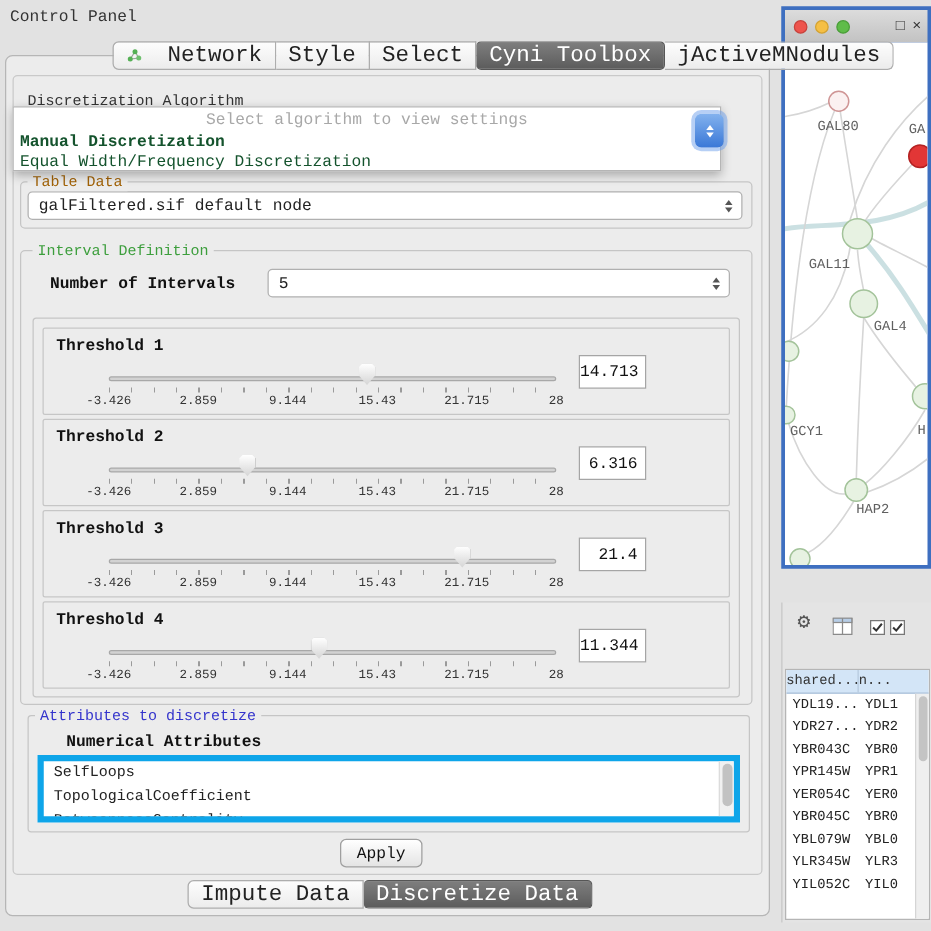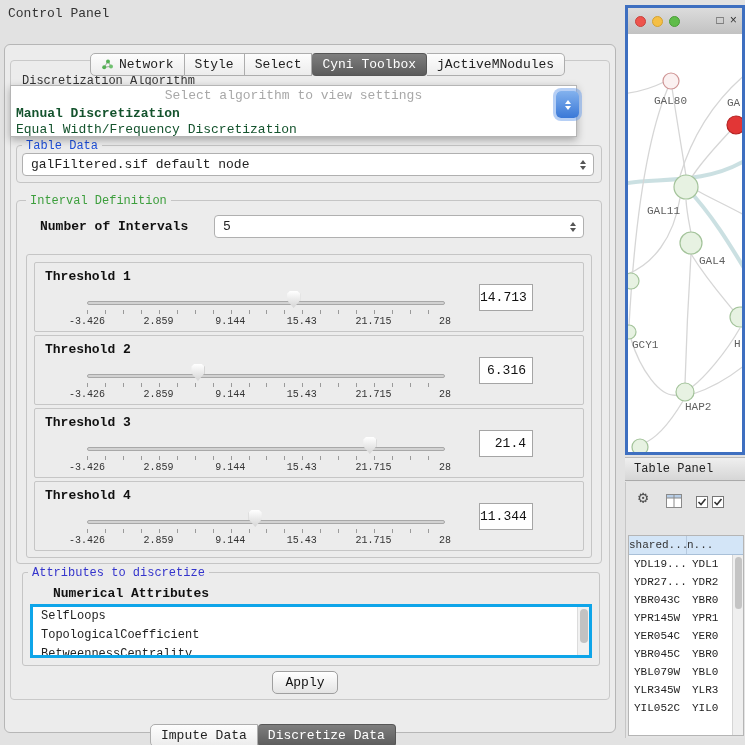--- a/index.html
+++ b/index.html
@@ -9,23 +9,23 @@
 
   .ctrl-title { position:absolute; left:8px; top:6px; font-size:13px; color:#333; }
 
   .tabpane { position:absolute; left:4px; top:44px; width:612px; height:689px;
              border:1px solid #b6b6b6; border-radius:6px; background:#ececec; }
   .content-panel { position:absolute; left:10px; top:60px; width:600px; height:640px;
              border:1px solid #c9c9c9; border-radius:4px; background:#ececec; }
 
   .top-tabs { position:absolute; left:90px; top:33px; display:flex; z-index:3; }
   .bottom-tabs { position:absolute; left:150px; top:704px; display:flex; z-index:3; }
-  .seg { display:inline-flex; align-items:center; gap:5px; padding:0 10px; height:23px;
+  .seg { display:inline-flex; align-items:center; gap:20px; padding:0 10px; height:23px;
          background:linear-gradient(#fdfdfd,#ececec); border:1px solid #adadad; border-left:none;
-         font-size:13px; color:#222; cursor:default; white-space:nowrap;margin-top:20px; }
+         font-size:18px; color:#222; cursor:default; white-space:nowrap; }
   .seg:first-child { border-left:1px solid #adadad; border-radius:5px 0 0 5px; }
   .seg:last-child { border-radius:0 5px 5px 0; }
   .seg.sel { background:linear-gradient(#7e7e7e,#5c5c5c); color:#fff; border-color:#565656; border-radius:4px; }
 
   .disc-title { position:absolute; left:22px; top:74px; font-size:12px; color:#333; z-index:1; }
 
   .popup { position:absolute; left:10px; top:85px; width:567px; height:52px; background:#fff;
            border:1px solid #b5b5b5; box-shadow:0 3px 8px rgba(0,0,0,.3); z-index:5; }
   .pop-ph { height:20px; line-height:20px; text-align:center; color:#a8a8a8; font-size:13px; }
   .pop-item { height:16px; line-height:16px; padding-left:5px; font-size:13px; color:#14532d; }
@@ -35,21 +35,21 @@
                background:linear-gradient(#83b2ee,#3a78d7); box-shadow:0 0 0 3px rgba(110,160,235,.5);
                z-index:6; display:flex; flex-direction:column; align-items:center; justify-content:center; gap:2px; }
   .ar { width:0; height:0; border-left:3.5px solid transparent; border-right:3.5px solid transparent; }
   .ar.up { border-bottom:4px solid #fff; } .ar.dn { border-top:4px solid #fff; }
 
   .group { position:absolute; border:1px solid #c5c5c5; border-radius:4px; }
   .g-table { left:16px; top:145px; width:586px; height:38px; }
   .g-int   { left:16px; top:200px; width:586px; height:364px; }
   .g-thr   { left:26px; top:254px; width:566px; height:304px; border-radius:3px; }
   .g-attr  { left:22px; top:572px; width:578px; height:94px; border-radius:3px; }
-  .gtitle { position:absolute; font-size:12px; color:#1d4ed8; background:#ececec; padding:0 4px; z-index:2; }
+  .gtitle { position:absolute; font-size:12px; color:#a16207; background:#ececec; padding:0 4px; z-index:2; }
   .t-table { left:22px; top:139px; }
   .t-int { left:26px; top:194px; }
   .t-thr { left:34px; top:248px; }
   .t-attr { left:28px; top:566px; }
   .green { color:#3c9e3c; } .blue { color:#3434cc; }
 
   .combo { position:absolute; background:#fff; border:1px solid #b0b0b0; border-radius:4px;
            font-size:13px; color:#222; display:flex; align-items:center; padding-left:8px; height:23px; }
   .c-table { left:22px; top:153px; width:572px; }
   .c-noi { left:214px; top:215px; width:370px; }
@@ -66,25 +66,25 @@
   .track { position:absolute; left:52px; top:38px; width:358px; height:4px; background:#d2d2d2;
            border:1px solid #a8a8a8; border-radius:2px; }
   .thumb { position:absolute; top:28px; width:13px; height:17px;
            background:linear-gradient(#ffffff,#d5d5d5);
            clip-path:polygon(20% 0,80% 0,100% 15%,100% 55%,50% 100%,0 55%,0 15%);
            filter:drop-shadow(0 0 1px #8a8a8a) drop-shadow(0 1px 1px rgba(0,0,0,.25)); }
   .ticks { position:absolute; left:52px; top:47px; width:359px; height:4px;
            background:repeating-linear-gradient(90deg,#9a9a9a 0 1px,transparent 1px 17.95px); }
   .scale { position:absolute; top:53px; width:60px; text-align:center; font-size:10px; color:#333; }
   .val { position:absolute; left:428px; top:21px; width:54px; height:27px; line-height:25px; background:#fff;
-         border:1px solid #a5a5a5; font-size:13px; text-align:right; padding-right:6px; color:#111;margin-left:16px; }
+         border:1px solid #a5a5a5; font-size:13px; text-align:right; padding-right:6px; color:#111; }
 
   .attr-sub { position:absolute; left:32px; top:586px; font-weight:bold; font-size:13px; color:#111;padding-left:21px; }
   .attr-list { position:absolute; left:30px; top:604px; width:562px; height:54px; background:#fff;
-               border:3px solid #0ea5e9; overflow:hidden; }
+               border:5px solid #0ea5e9; overflow:hidden; }
   .attr-list .li { font-size:12px; line-height:19px; padding-left:8px; color:#222; }
   .sb { position:absolute; right:0; top:0; width:12px; height:100%; background:#f1f1f1; border-left:1px solid #dcdcdc; }
   .sb-thumb { width:8px; margin:2px auto; height:34px; background:#c2c2c2; border-radius:4px; }
 
   .apply { position:absolute; left:272px; top:671px; width:66px; height:23px; border:1px solid #9f9f9f;
            border-radius:5px; background:linear-gradient(#ffffff,#e4e4e4); font-size:13px; color:#111;
            font-family:inherit; }
 
   
   .netframe { position:absolute; left:625px; top:5px; width:120px; height:450px; background:#3e6fc0; }
@@ -304,23 +304,20 @@
           <circle cx="1" cy="298" r="7" fill="#e7f2e2" stroke="#a3c39a" stroke-width="1.2"></circle>
           <text x="4" y="314" font-size="11" fill="#606060">GCY1</text>
           <circle cx="57" cy="358" r="9" fill="#e7f2e2" stroke="#a3c39a" stroke-width="1.2"></circle>
           <text x="57" y="376" font-size="11" fill="#606060">HAP2</text>
           <circle cx="3" cy="247" r="8" fill="#e7f2e2" stroke="#a3c39a" stroke-width="1.2"></circle>
           <circle cx="12" cy="413" r="8" fill="#e7f2e2" stroke="#a3c39a" stroke-width="1.2"></circle>
         </svg>
     </div>
   </div>
 
-  <div class="tp-bar">
-    <span>Table Panel</span>
-  </div>
   <div class="tp-body">
     <div class="tp-gear">⚙</div>
     <svg class="tp-cols" width="17" height="15" viewBox="0 0 17 15">
       <rect x="0.5" y="0.5" width="15" height="13" fill="#fff" stroke="#8a8a8a"></rect>
       <rect x="0.5" y="0.5" width="15" height="3.5" fill="#b7cde6" stroke="#8a8a8a"></rect>
       <line x1="8" y1="0.5" x2="8" y2="13.5" stroke="#8a8a8a"></line>
     </svg>
     <svg class="tp-cb1" width="12" height="12" viewBox="0 0 12 12">
       <rect x="0.5" y="0.5" width="11" height="11" fill="#fff" stroke="#777"></rect>
       <path d="M2.5 6 L5 8.5 L9.5 3" stroke="#333" stroke-width="1.6" fill="none"></path>

